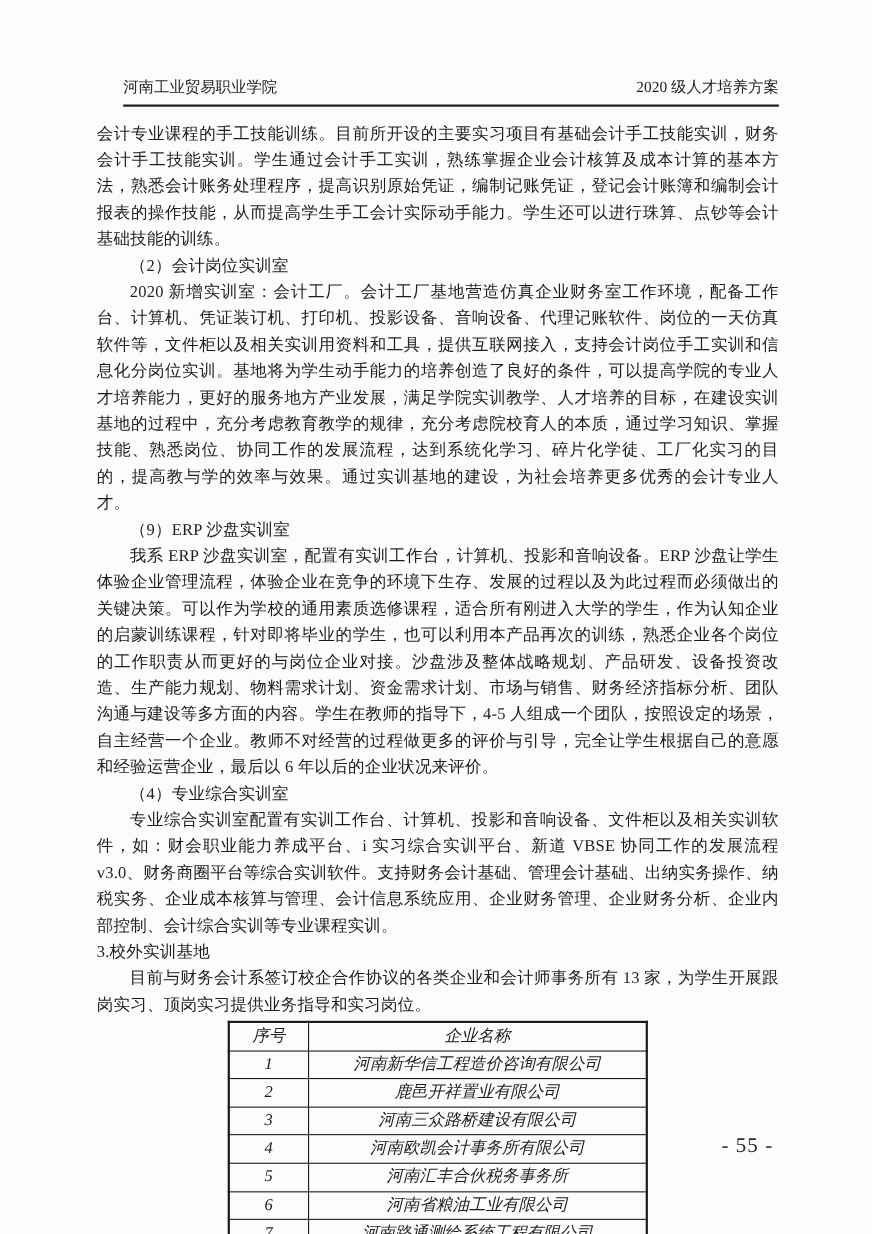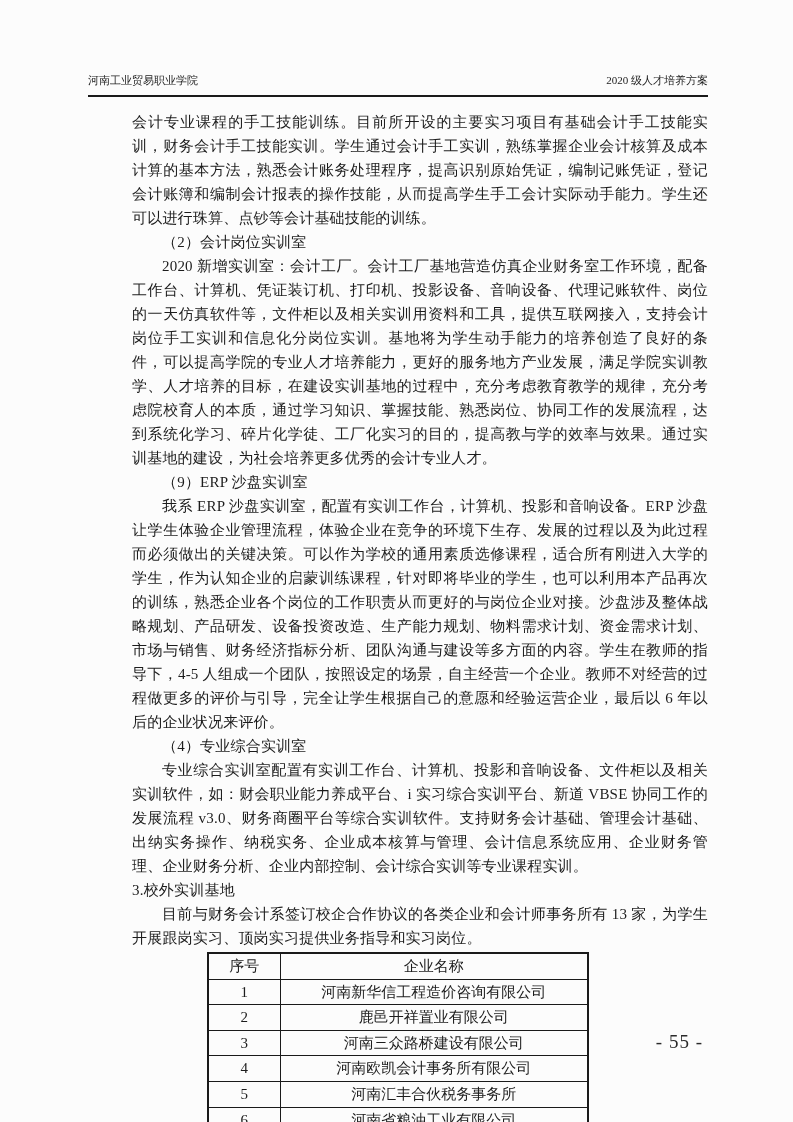--- a/index.html
+++ b/index.html
@@ -23,33 +23,33 @@
   .content {
     position: absolute;
     left: 88px;
     top: 72px;
     width: 620px;
   }
   .header-bar {
     display: flex;
     justify-content: space-between;
     align-items: flex-start;
-    font-size: 11px;
+    font-size: 14px;
     line-height: 17px;
     padding-bottom: 6px;
     border-bottom: 2px solid #1a1a1a;
+    margin-left: 24px;
   }
   .body-text {
     margin-top: 13px;
     font-size: 15px;
     line-height: 24px;
     text-align: justify;
     text-justify: inter-ideograph;
     letter-spacing: 0.2px;
-    margin-left: 44px;
   }
   .body-text p {
     margin: 0;
     padding: 0;
   }
   .body-text p.indent {
     text-indent: 2em;
   }
   .doc-table {
     margin: 2px auto 0 auto;
@@ -62,20 +62,21 @@
   }
   .doc-table col.col-no   { width: 72px; }
   .doc-table col.col-name { width: 308px; }
   .doc-table td {
     border: 1px solid #1a1a1a;
     text-align: center;
     vertical-align: middle;
     height: 24.6px;
     padding: 0 2px;
     line-height: 1.1;
+    font-style: italic;
   }
   .footer-pagenum {
     position: absolute;
     top: 1031px;
     right: 90px;
     font-size: 19px;
     color: #2a2a2a;
     letter-spacing: 1px;
   }
 </style>

